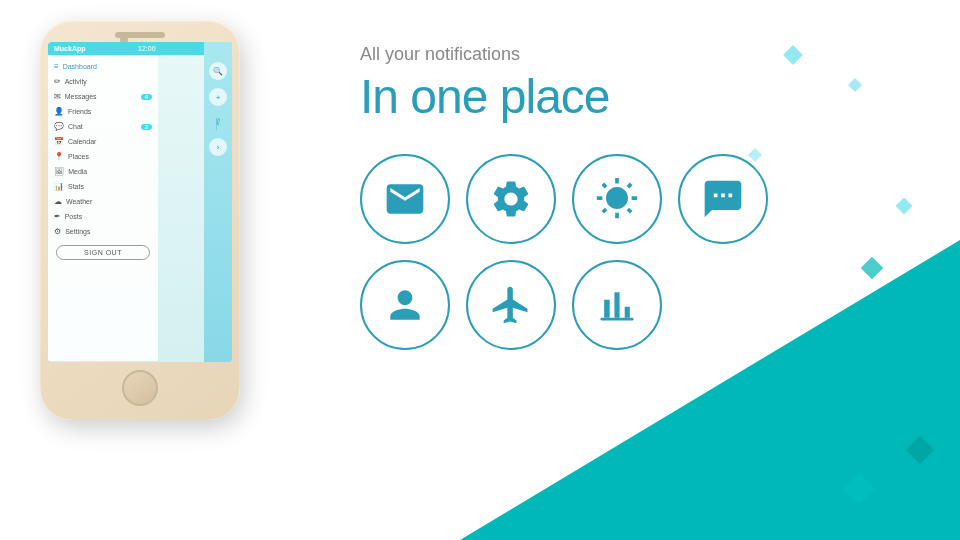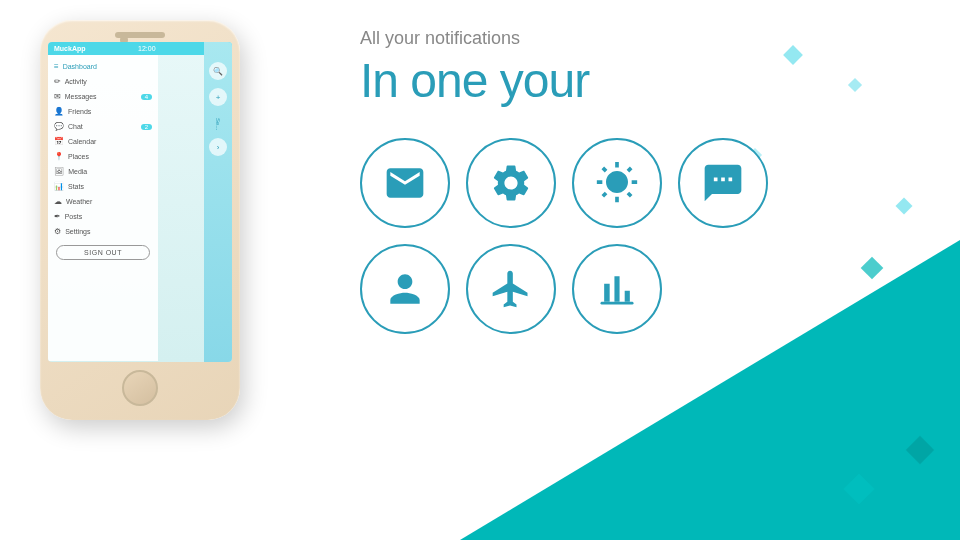--- a/index.html
+++ b/index.html
@@ -177,21 +177,21 @@
     }
 
     
     .content-area {
       position: absolute;
       left: 300px;
       top: 0;
       right: 0;
       bottom: 0;
       z-index: 5;
-      padding: 28px 40px 20px 60px;
+      padding: 44px 40px 20px 60px;
     }
 
     .headline-small {
       font-size: 18px;
       color: #888;
       font-weight: 300;
       margin-bottom: 4px;
     }
 
     .headline-large {
@@ -332,21 +332,21 @@
           <div class="side-btn">›</div>
         </div>
       </div>
     </div>
     <div class="phone-home-btn"></div>
   </div>
 </div>
 
 <div class="content-area">
   <div class="headline-small">All your notifications</div>
-  <div class="headline-large">In one your</div>
+  <div class="headline-large">In one place</div>
 
   <div class="icon-grid">
 
     <div class="icon-circle">
       <svg viewBox="0 0 24 24">
         <path d="M20 4H4c-1.1 0-2 .9-2 2v12c0 1.1.9 2 2 2h16c1.1 0 2-.9 2-2V6c0-1.1-.9-2-2-2zm0 4l-8 5-8-5V6l8 5 8-5v2z"></path>
       </svg>
     </div>
 
     <div class="icon-circle">

